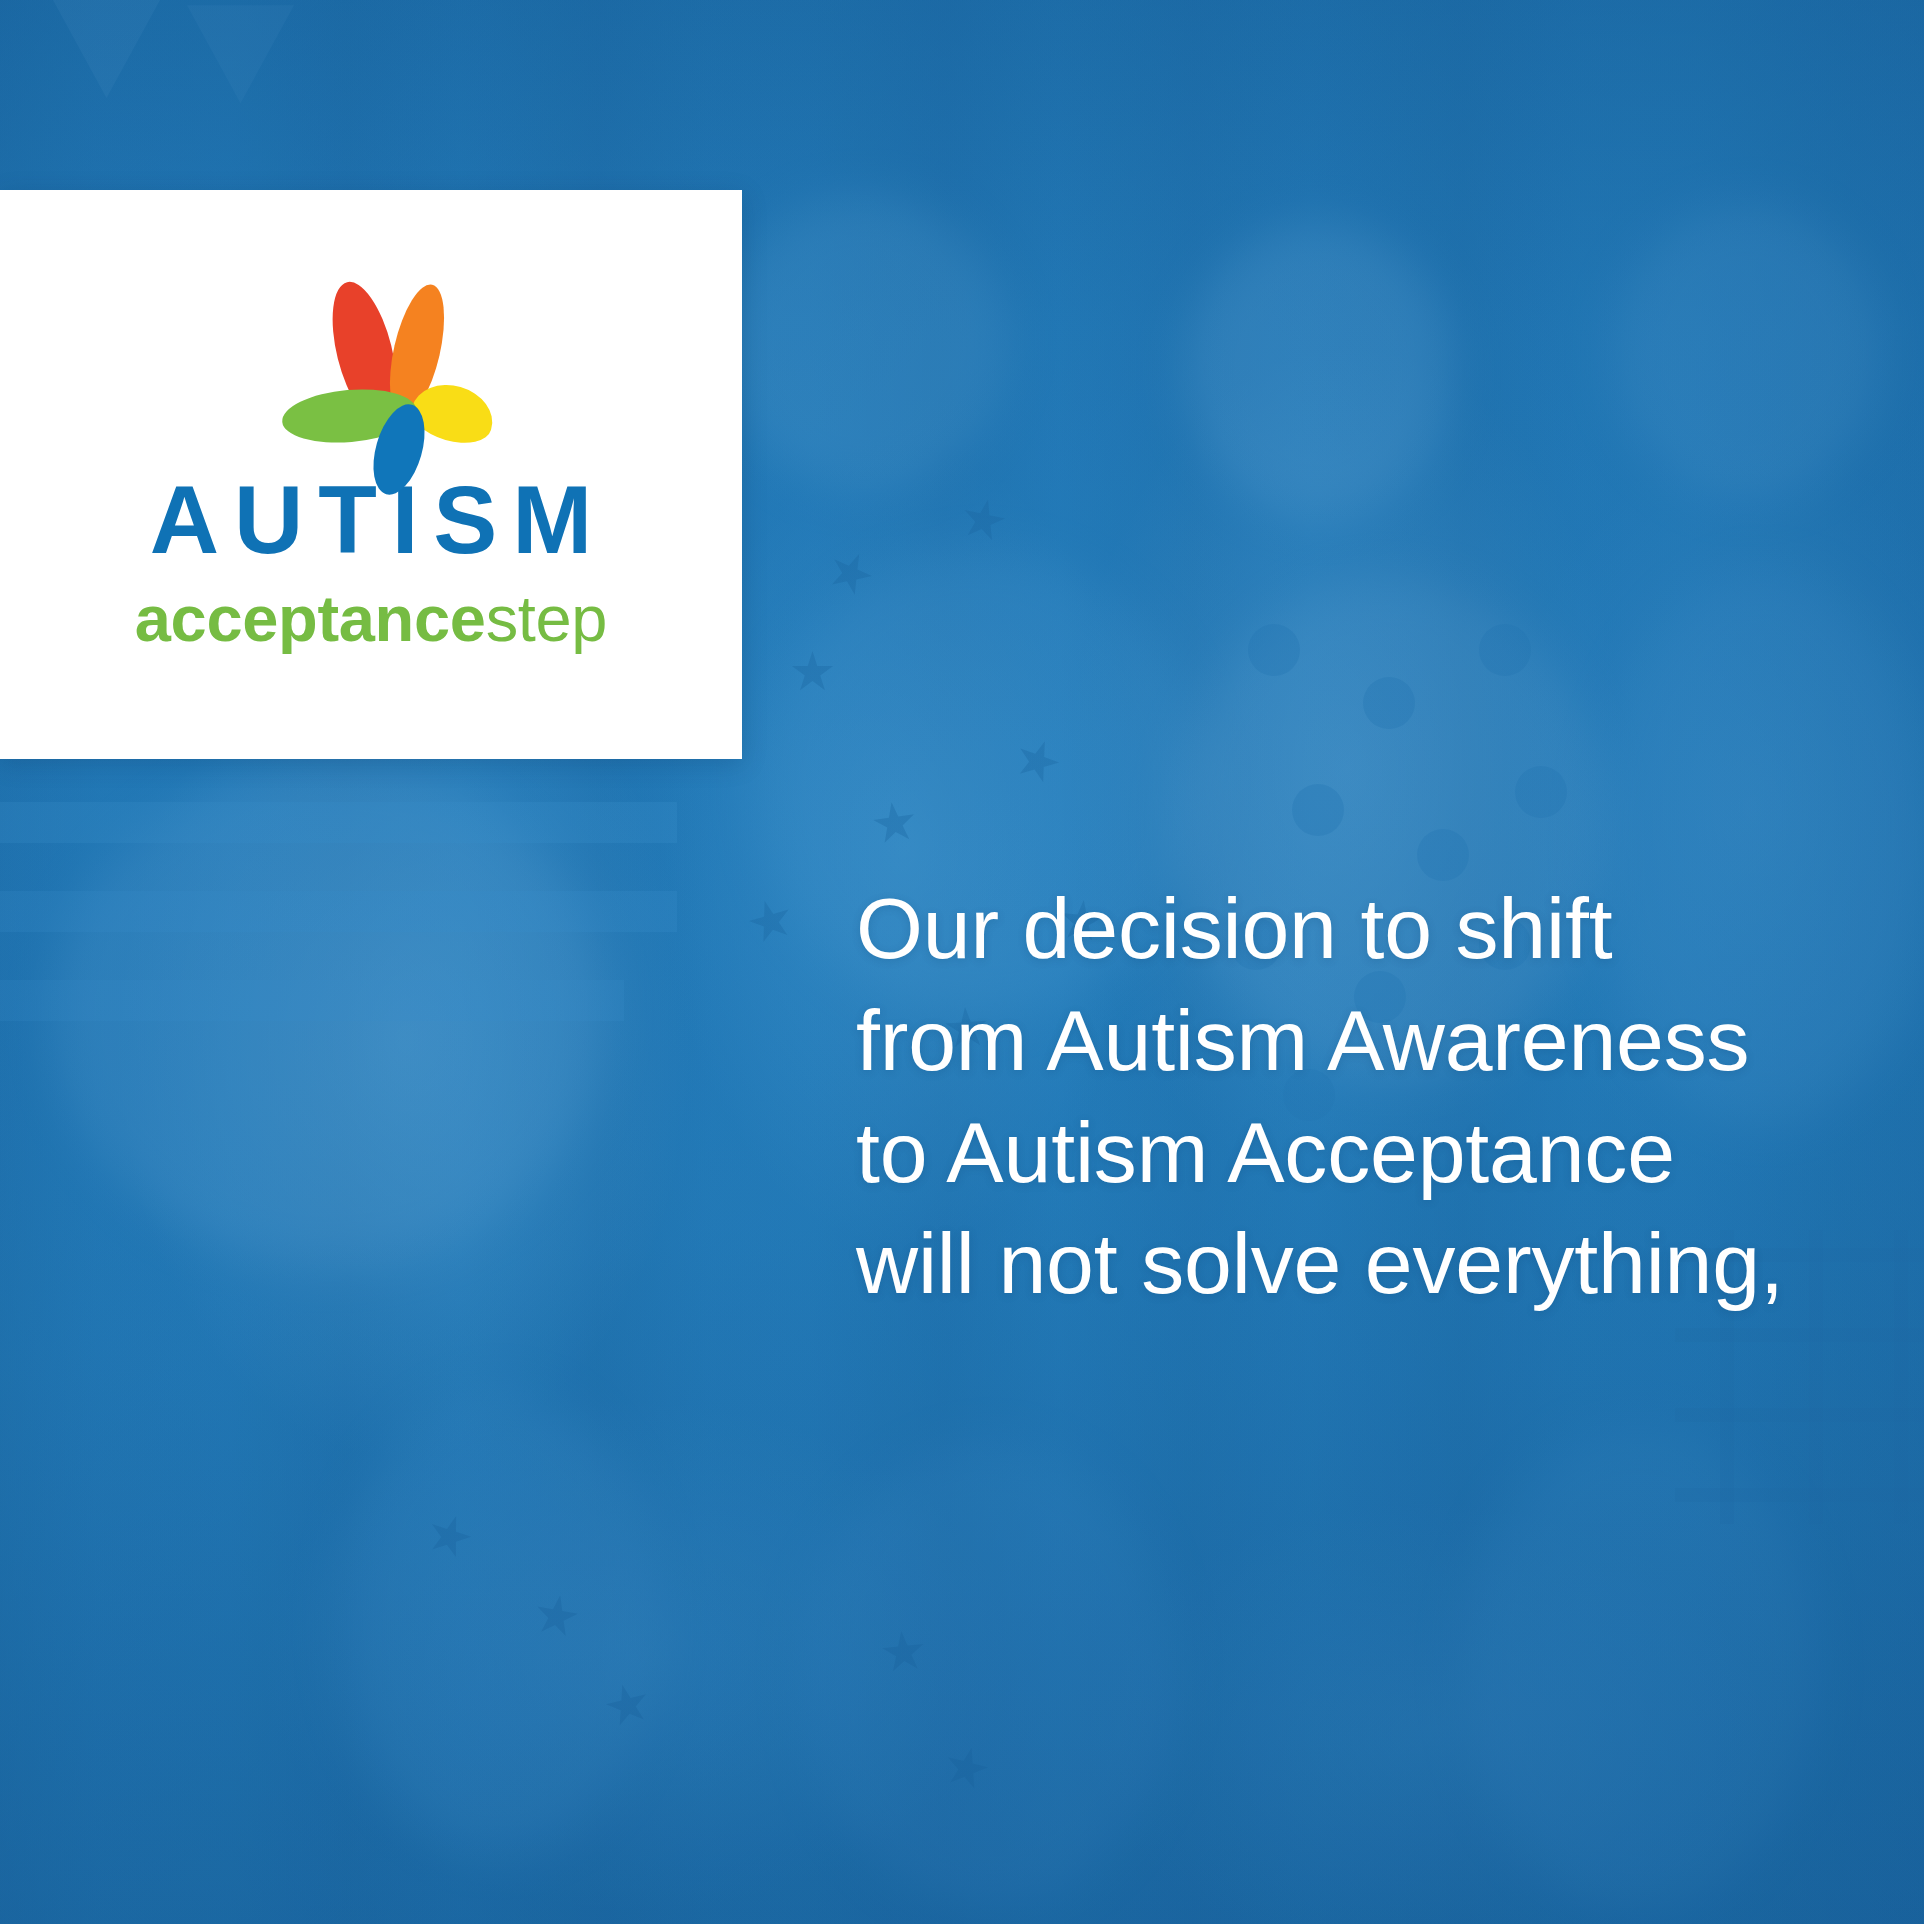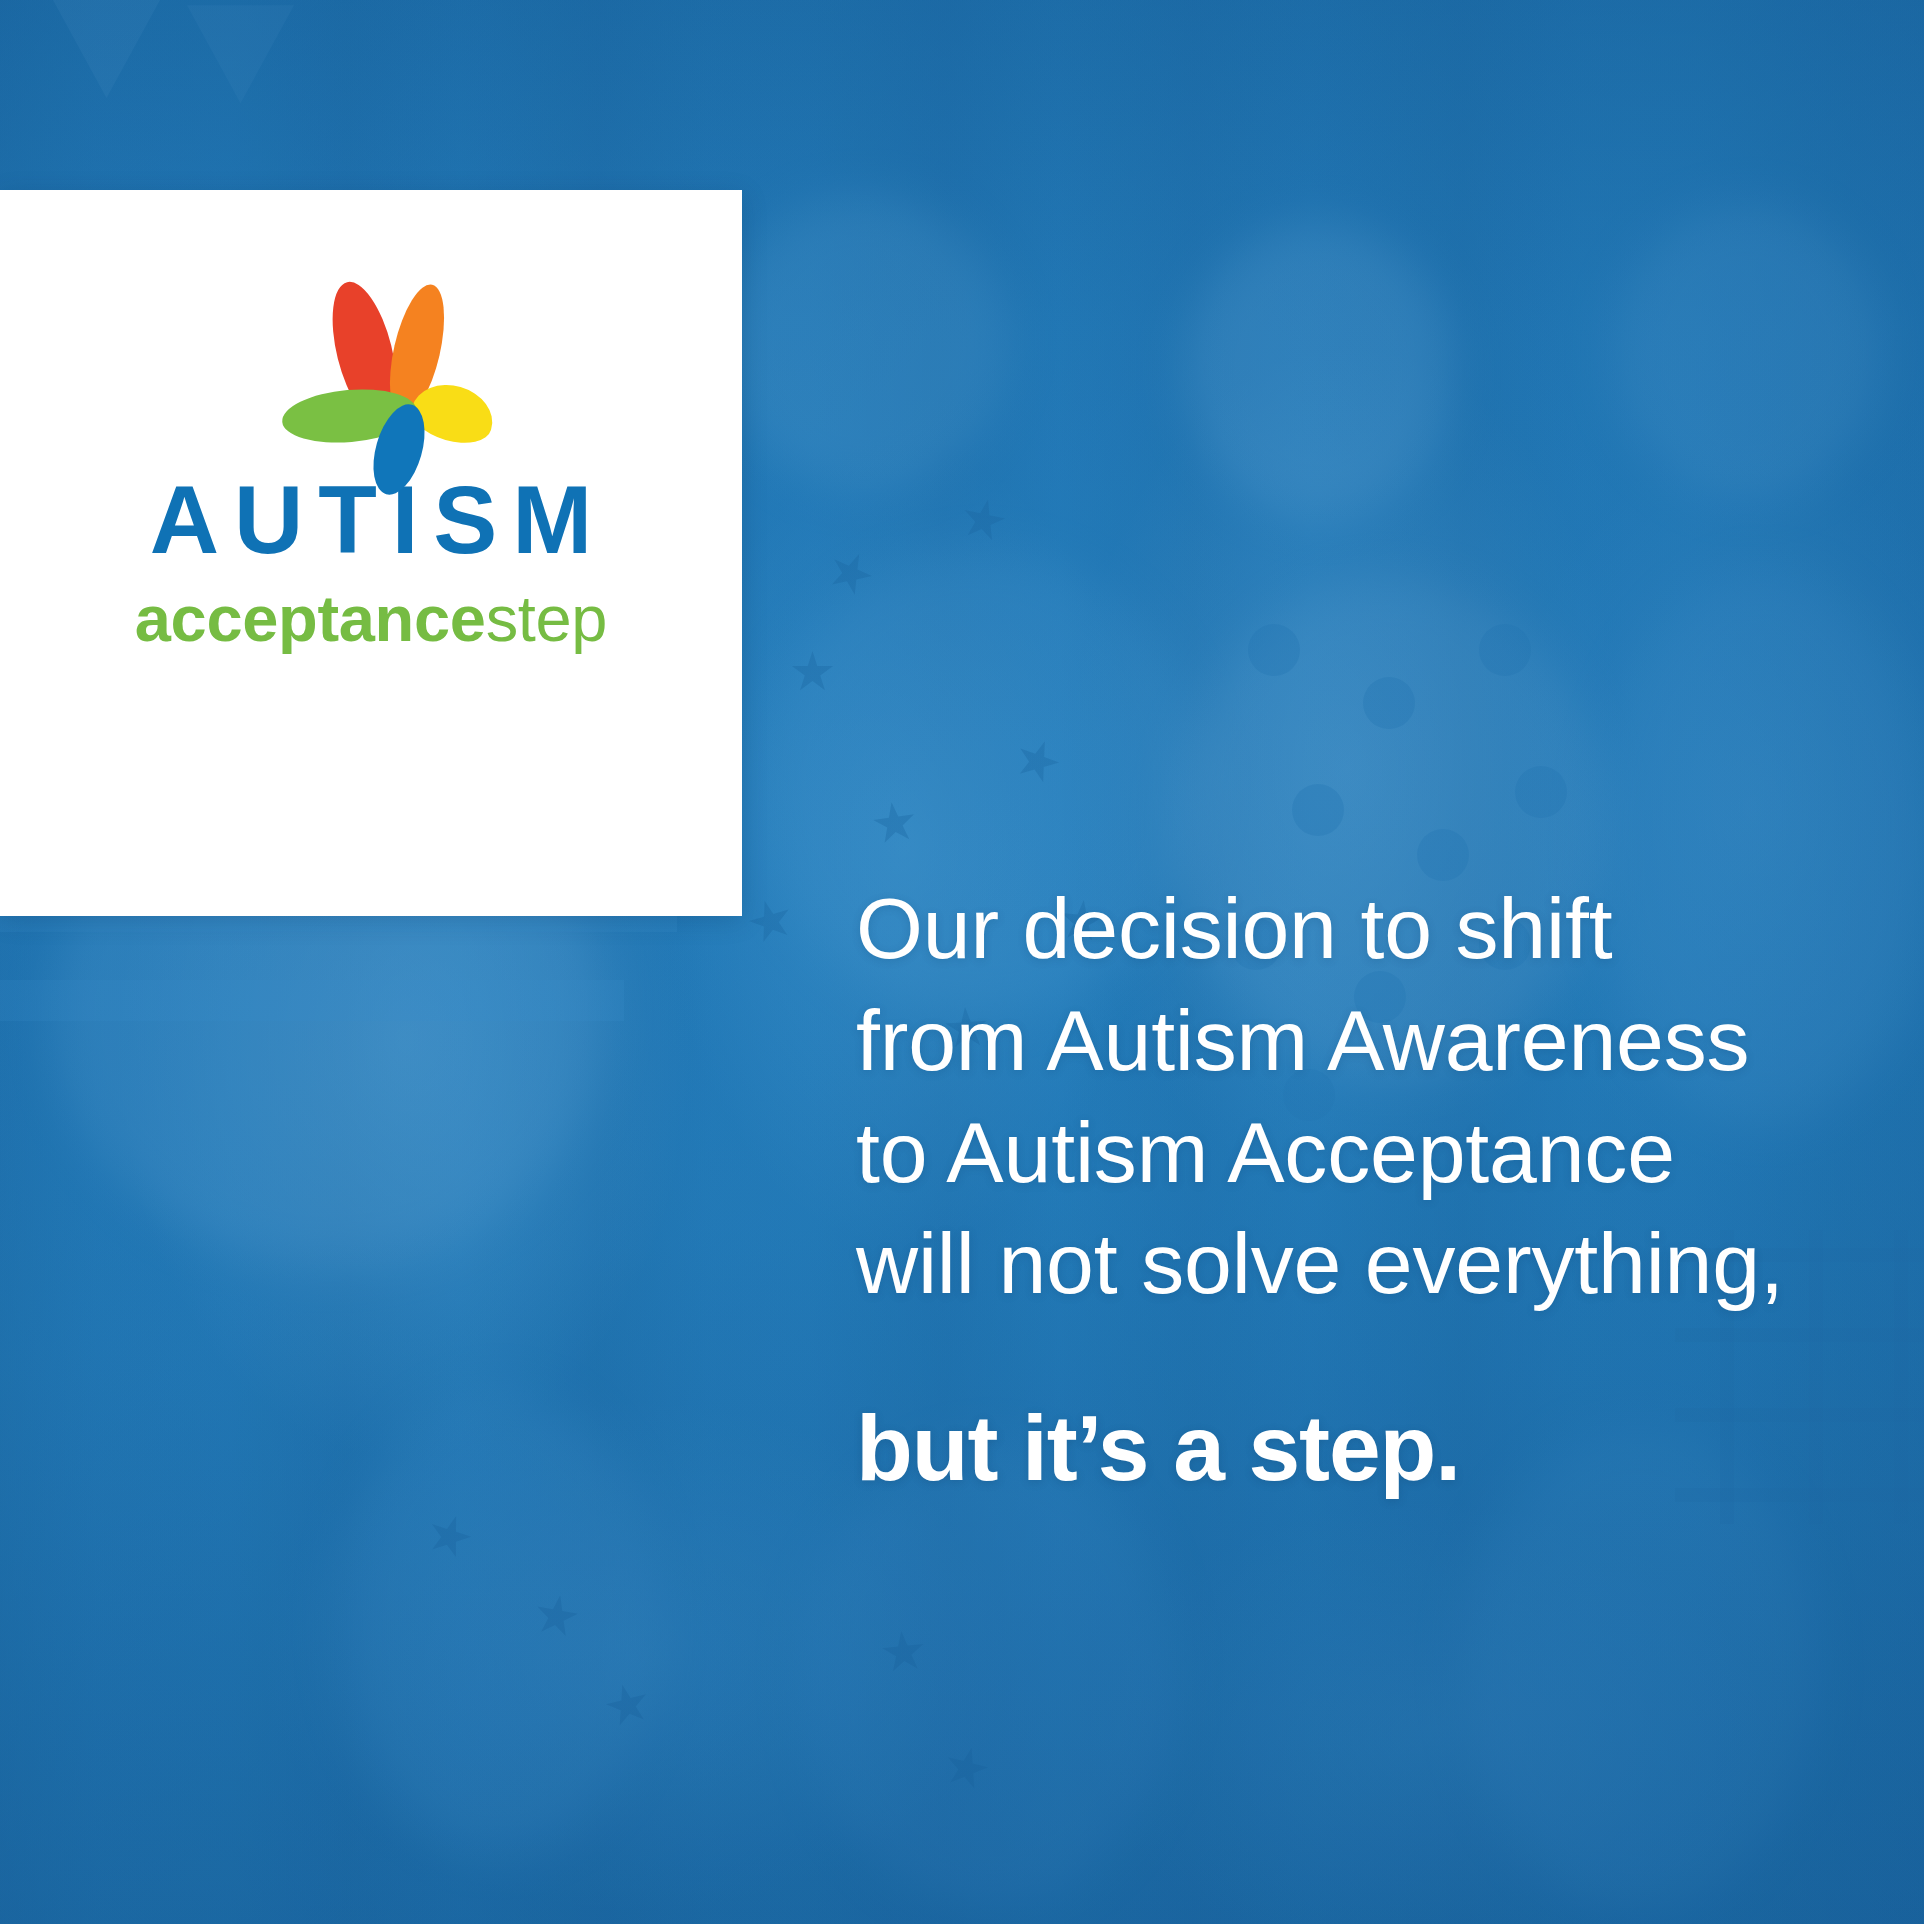--- a/index.html
+++ b/index.html
@@ -109,21 +109,21 @@
         rgba(45,140,200,0.10) 0%,
         rgba(18,84,140,0.30) 100%);
   }
 
   
   .logo-card {
     position: absolute;
     left: 0;
     top: 190px;
     width: 742px;
-    height: 726px;
+    height: 569px;
     background: #ffffff;
     box-shadow: 0 5.3px 23px rgba(10,50,90,0.22);
     display: flex;
     flex-direction: column;
     align-items: center;
     justify-content: flex-start;
     padding-top: 86px;
     box-sizing: border-box;
   }
 
@@ -302,17 +302,16 @@
     <div class="logo-sub">
       <span class="sub-a">acceptance</span><span class="sub-b">step</span>
     </div>
   </div>
 
   <div class="quote">
     <div class="quote-line">Our decision to shift</div>
     <div class="quote-line">from Autism Awareness</div>
     <div class="quote-line">to Autism Acceptance</div>
     <div class="quote-line">will not solve everything,</div>
-    <div class="quote-emphasis">but it’s a step.</div>
   </div>
 
 </div>
 
 
 </body></html>

